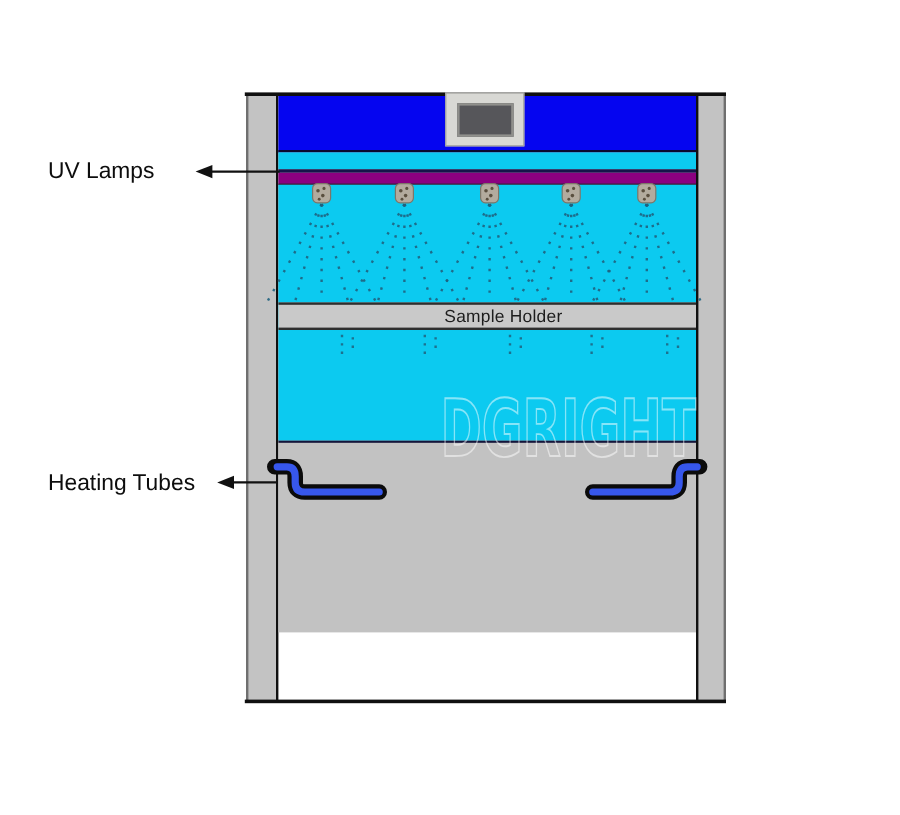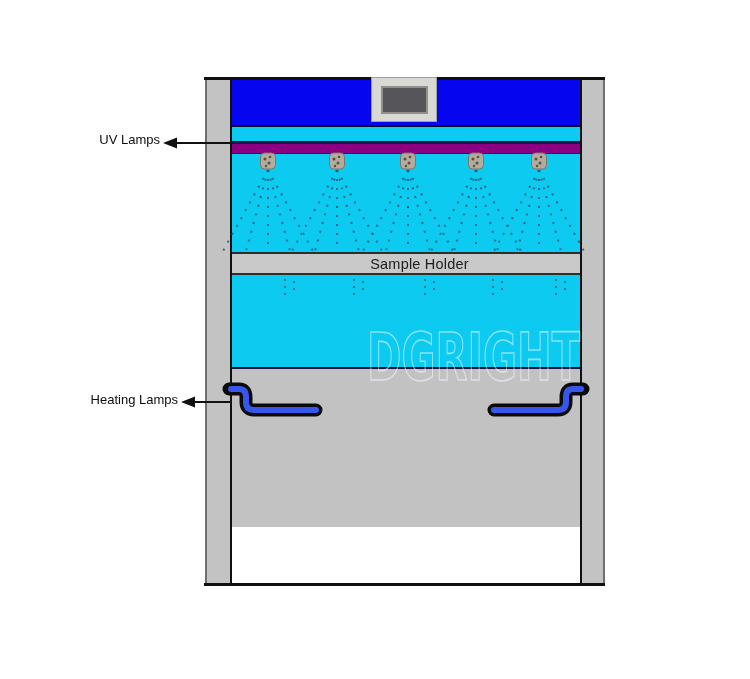--- a/index.html
+++ b/index.html
@@ -50,21 +50,21 @@
     position:absolute;left:371px;top:77px;width:66px;height:45px;
     background:#D8D8D4;border:1px solid #a0a09c;z-index:5;
   }
   .screen{
     position:absolute;left:9px;top:8px;width:47px;height:28px;
     background:var(--screen-gray,#56565A);border:2px solid #90908C;
   }
 
   
   .callout{
-    position:absolute;color:#0d0d0d;font-size:13px;text-align:right;
+    position:absolute;color:#0d0d0d;font-size:19px;
     white-space:nowrap;
   }
   .label-uv{left:40px;top:132px;width:120px;}
   .label-heating{left:40px;top:392px;width:138px;}
 
   .title{
     position:absolute;left:232px;top:616px;width:350px;text-align:center;
     font-size:25px;color:#0c0c0c;
   }
 
@@ -96,21 +96,21 @@
       </div>
     </div>
     <div class="sump-gray"></div>
   </div>
 
   <div class="display">
     <div class="screen"></div>
   </div>
 
   <div class="callout label-uv">UV Lamps</div>
-  <div class="callout label-heating">Heating Lamps</div>
+  <div class="callout label-heating">Heating Tubes</div>
 
 
   <svg class="overlay" viewBox="0 0 750 679">
 
     <text class="wm" x="367" y="380" textLength="213" lengthAdjust="spacingAndGlyphs">DGRIGHT</text>
 
     <g>
       <path d="M229,389 h10 q7,0 7,8 v5 q0,8 8,8 h62" fill="none" stroke="#0B0B0B" stroke-width="13" stroke-linecap="round"></path>
       <path d="M231,389 h8 q7,0 7,8 v5 q0,8 8,8 h62" fill="none" stroke="#3757EC" stroke-width="6" stroke-linecap="round"></path>
     </g>

